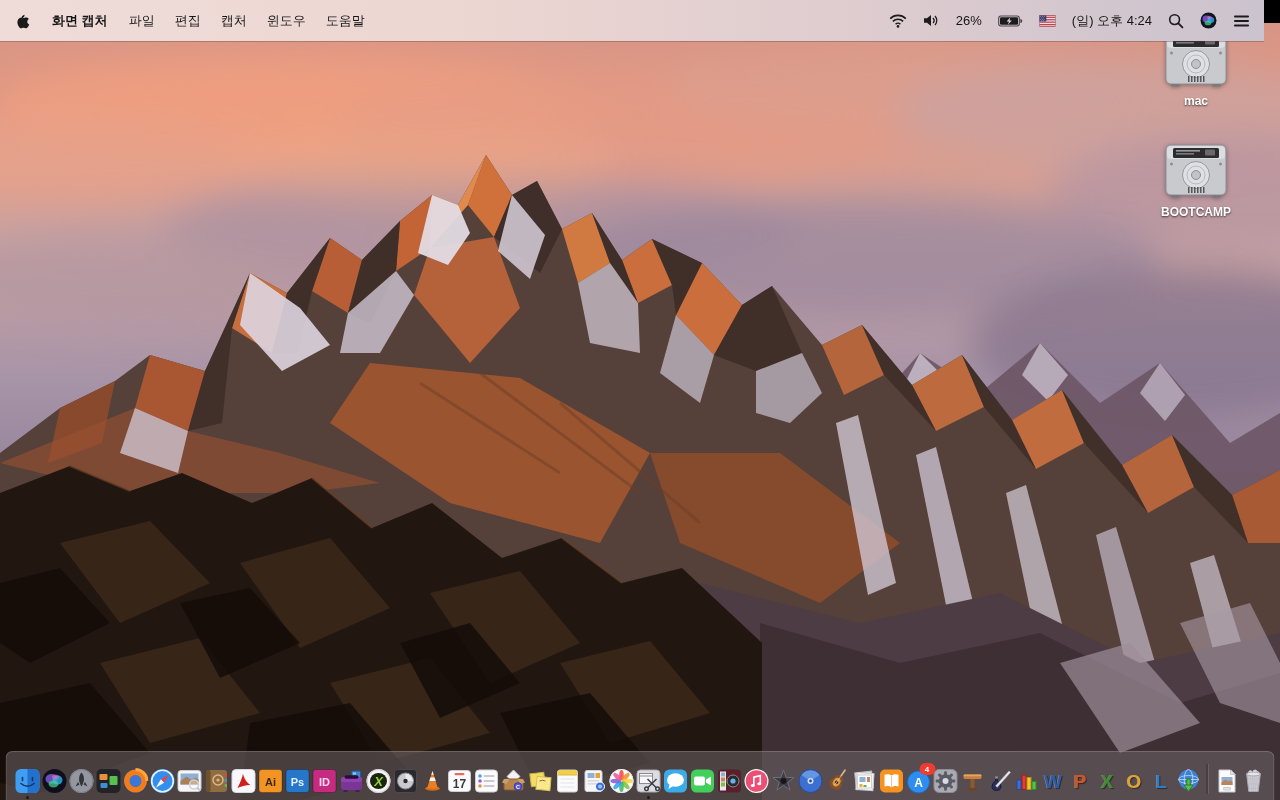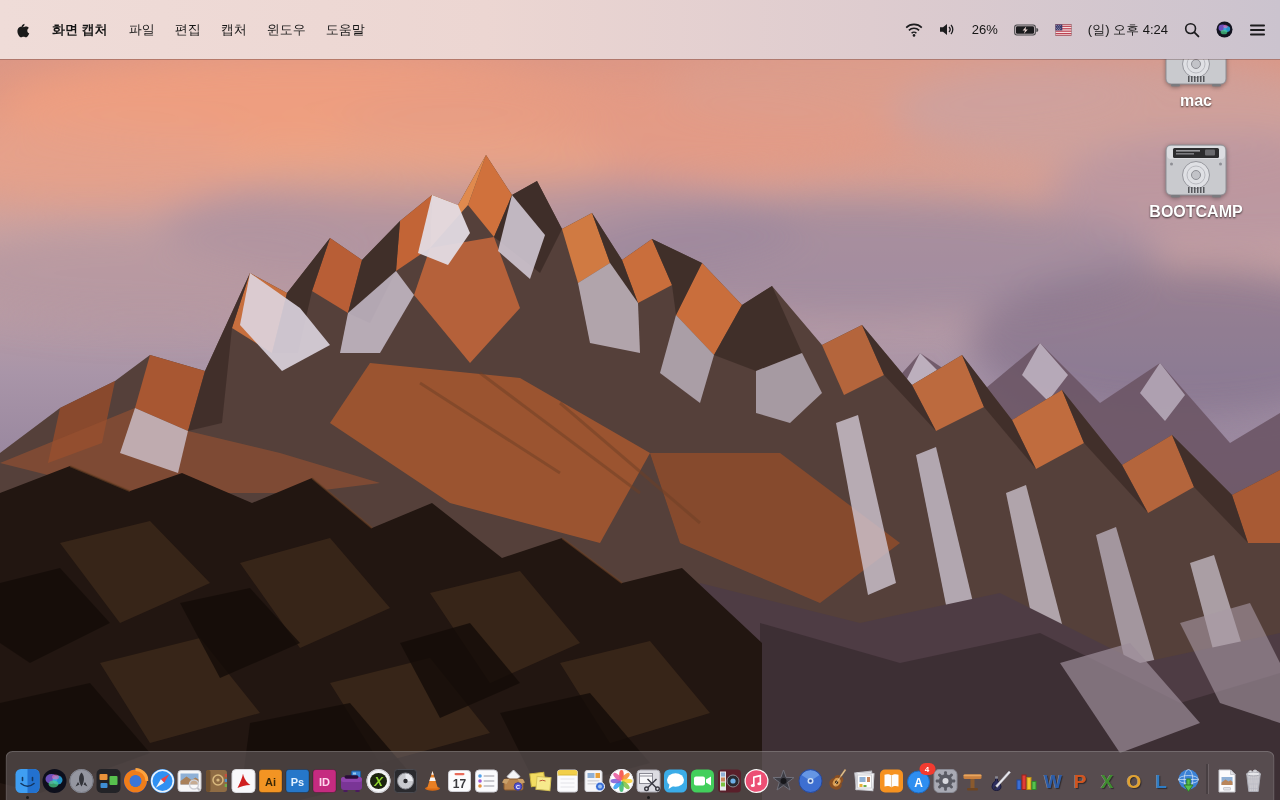--- a/index.html
+++ b/index.html
@@ -1,40 +1,40 @@
 <!DOCTYPE html>
 <html><head>
 <meta charset="utf-8">
 <style>
   html,body{margin:0;padding:0}
   body{width:1280px;height:800px;overflow:hidden;position:relative;background:#000;
        font-family:"Liberation Sans",sans-serif;-webkit-font-smoothing:antialiased}
 
   
-  .menu-bar{position:absolute;top:0;left:0;right:0;height:23px;z-index:40;
-    display:flex;align-items:flex-start;padding:18px 6px;font-size:13px;color:#151515;
+  .menu-bar{position:absolute;top:0;left:0;right:16px;height:23px;z-index:40;
+    display:flex;align-items:flex-start;padding:9px 6px;font-size:13px;color:#151515;
     background:linear-gradient(90deg,#efdcd8 0%,#ecd6d2 38%,#decccf 68%,#cbc3ce 100%);
     box-shadow:0 1px 0 rgba(95,60,60,.35)}
   .mb-left{display:flex;align-items:center;height:100%}
   .mb-item{padding:0 10px;height:100%;display:flex;align-items:center;white-space:nowrap;cursor:default}
   .mb-app{font-weight:bold;padding:0 11px}
   .mb-right{margin-left:auto;display:flex;align-items:center;height:100%}
   .mb-status{padding:0 8px;height:100%;display:flex;align-items:center;gap:3px;white-space:nowrap}
   .mb-status svg{display:block}
 
   
   .desktop{position:absolute;top:23px;left:0;width:1280px;height:777px;overflow:hidden}
   .wall{position:absolute;inset:0;width:100%;height:100%}
 
   
   .desk-icons{position:absolute;top:10px;right:22px;width:124px;display:flex;
     flex-direction:column;align-items:center;z-index:10}
   .desk-item{height:111px;display:flex;flex-direction:column;align-items:center;cursor:default}
   .desk-ico{filter:drop-shadow(0 1px 2px rgba(0,0,0,.35))}
-  .desk-label{margin-top:3px;font-size:16px;font-weight:bold;color:#fff;text-align:center;
+  .desk-label{margin-top:3px;font-size:12px;font-weight:bold;color:#fff;text-align:center;
     line-height:14px;max-width:114px;text-shadow:0 1px 2px rgba(0,0,0,.7)}
 
   
   .dock{position:absolute;bottom:0;left:50%;transform:translateX(-50%);height:38px;z-index:30;
     background:rgba(106,98,100,.58);border:1px solid rgba(255,255,255,.17);border-bottom:none;
     border-radius:7px 7px 0 0;display:flex;align-items:flex-end;padding:4px 7px 6px}
   .dock-item{width:26px;height:27px;margin:0 .5px;position:relative;display:flex;
     align-items:flex-end;justify-content:center;cursor:default}
   .dock-item svg{display:block}
   .dock-letter{font-size:19px;font-weight:bold;line-height:25px;

